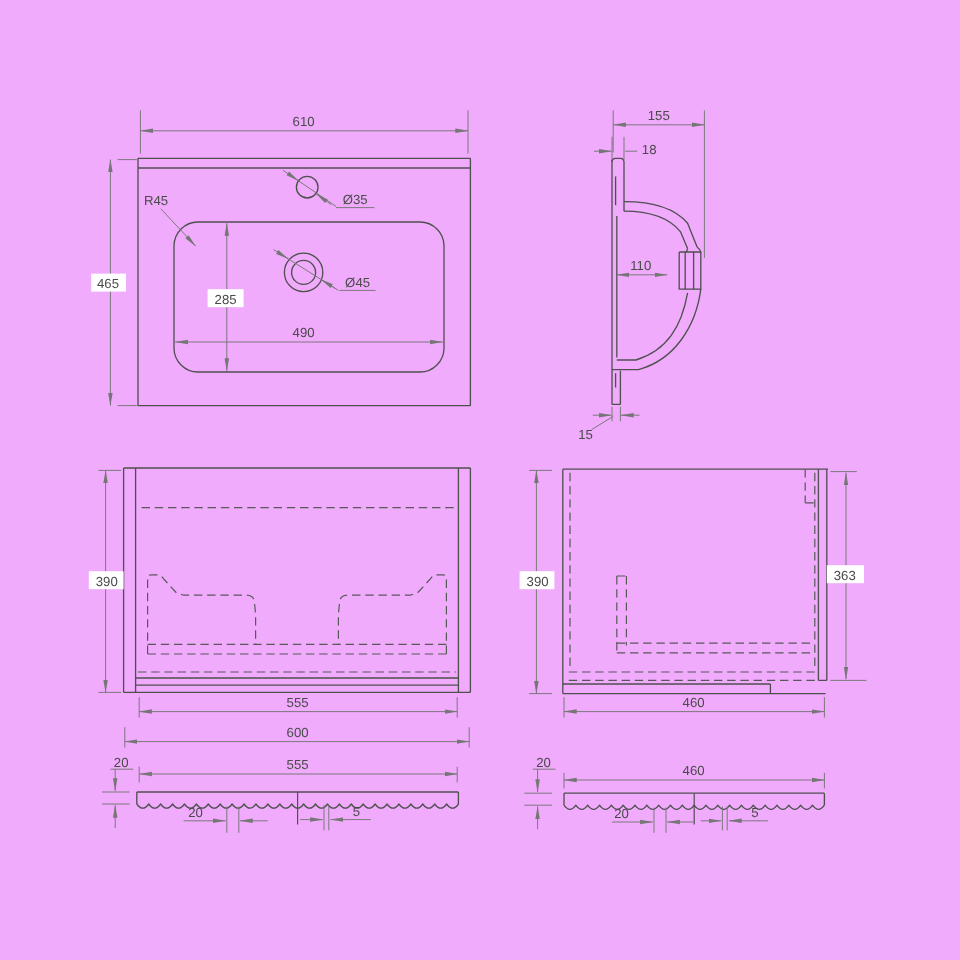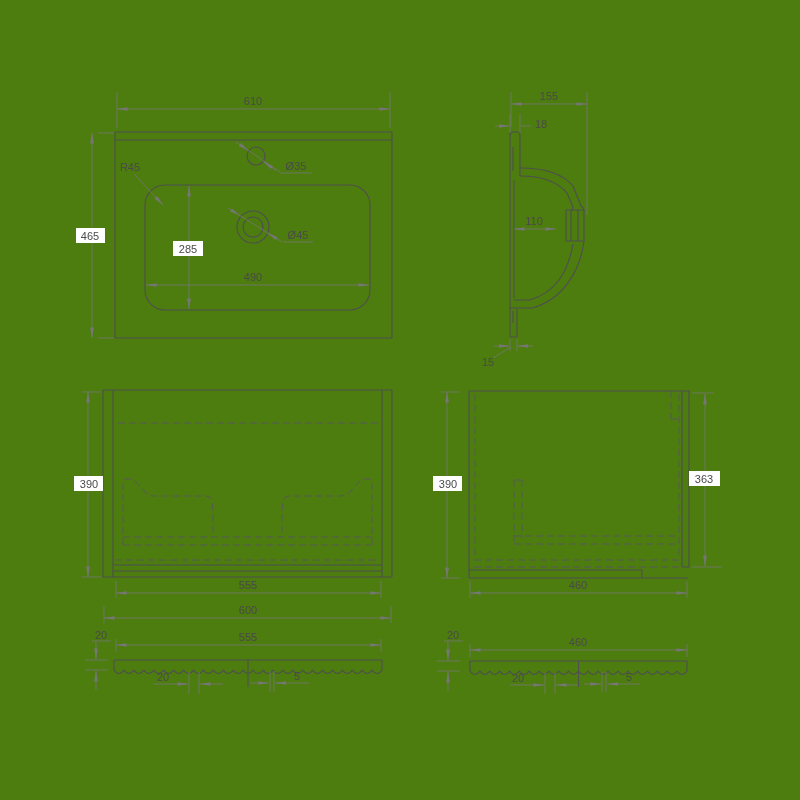--- a/index.html
+++ b/index.html
@@ -1,16 +1,16 @@
 <!DOCTYPE html>
 <html><head>
 <meta charset="utf-8">
 <style>
   html,body{margin:0;padding:0;background:#ffffff;}
-  .stage{position:relative;width:800px;height:800px;background:#4d7c0f;overflow:hidden;
+  .stage{position:relative;width:800px;height:800px;background:#f0abfc;overflow:hidden;
          font-family:"Liberation Sans", sans-serif;text-align:center;}
   svg{display:block;}
   .obj{stroke:#4f4f4f;stroke-width:1.1;fill:none;stroke-linejoin:round;stroke-linecap:butt;}
   .obj2{stroke:#4f4f4f;stroke-width:1;fill:none;}
   .hid{stroke:#585858;stroke-width:1;fill:none;stroke-dasharray:7 4;}
   .dim{stroke:#767676;stroke-width:0.8;fill:none;}
   .lbl{fill:#4a4a4a;font-size:11px;font-family:"Liberation Sans",sans-serif;}
   .bg{fill:#ffffff;stroke:none;}
 </style>
 </head>

